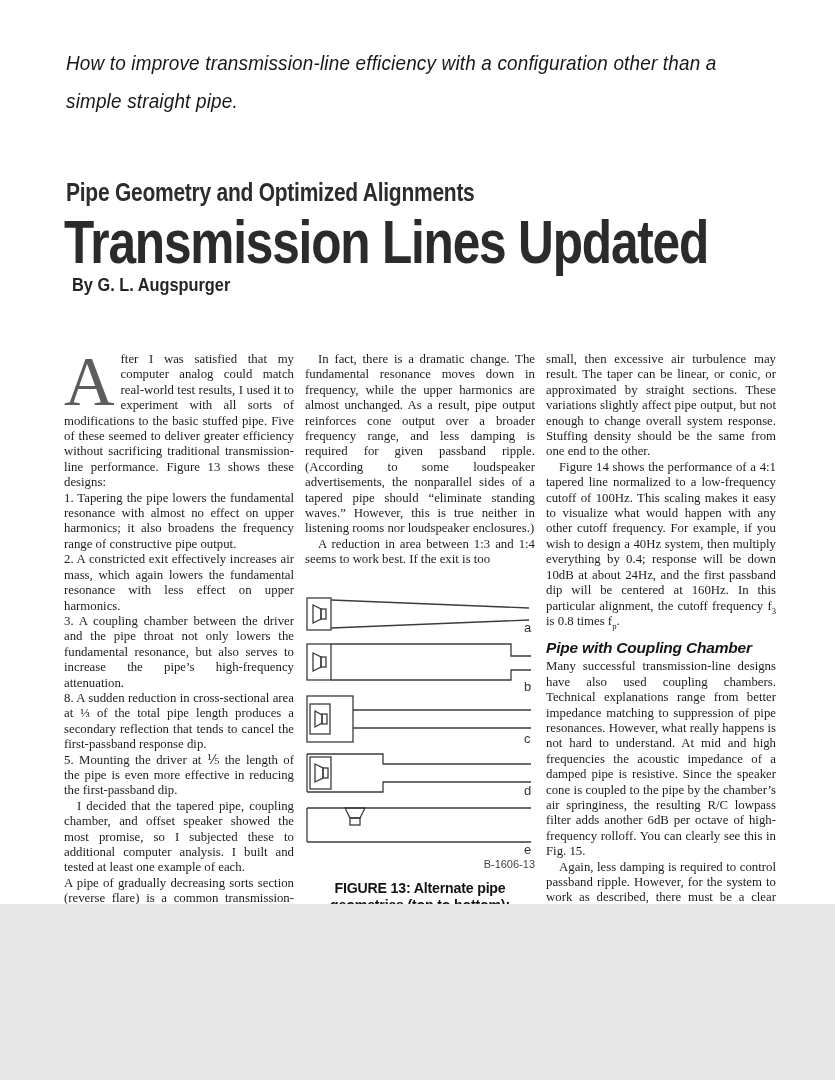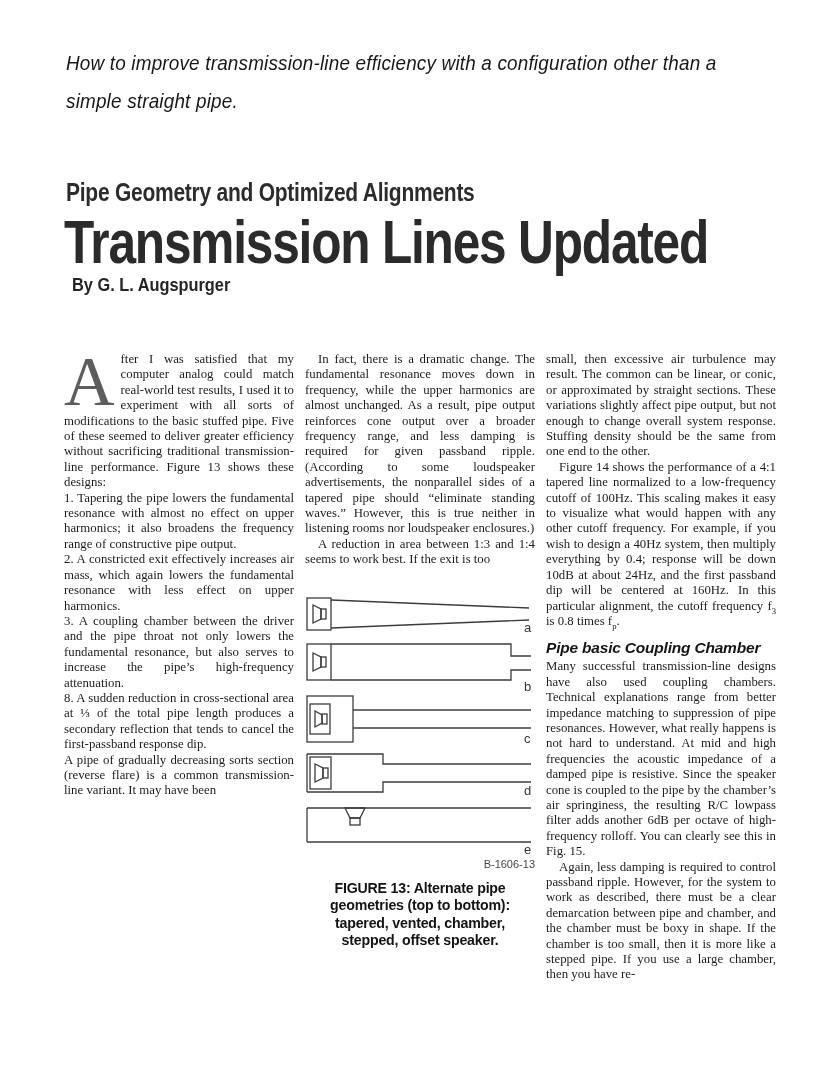--- a/index.html
+++ b/index.html
@@ -1,17 +1,17 @@
 <!DOCTYPE html>
 <html><head>
 <meta charset="utf-8">
 <style>
   html,body{margin:0;padding:0;background:#e8e8e8;}
   #page{
-    position:relative;width:835px;height:1080px;background:#ffffff;
+    position:relative;width:835px;height:904px;background:#ffffff;
     overflow:hidden;font-family:"Liberation Serif","DejaVu Serif",serif;color:#1c1c1c;
   }
   
   .standfirst{
     position:absolute;left:66px;top:44px;width:760px;
     font-family:"Liberation Sans","DejaVu Sans",sans-serif;
     font-style:italic;font-size:21px;line-height:38px;color:#181818;
     transform:scaleX(0.90);transform-origin:0 0;letter-spacing:0.2px;white-space:normal;
   }
   .kicker{
@@ -81,20 +81,22 @@
   <div class="byline">By G. L. Augspurger</div>
 
   <div class="cols">
 
     <div class="col">
       <p class="p"><span class="dropcap">A</span><span><span>fter I was satisfied that my computer analog could match real-world test results, I used it to experiment with all sorts of modifications to the basic stuffed pipe. Five of these seemed to deliver greater efficiency without sacrificing traditional transmission-line performance. </span><span class="it">Figure 13</span><span> shows these designs:</span></span></p>
       <p class="p gap">1. Tapering the pipe lowers the fundamental resonance with almost no effect on upper harmonics; it also broadens the frequency range of constructive pipe output.</p>
       <p class="p">2. A constricted exit effectively increases air mass, which again lowers the fundamental resonance with less effect on upper harmonics.</p>
       <p class="p">3. A coupling chamber between the driver and the pipe throat not only lowers the fundamental resonance, but also serves to increase the pipe’s high-frequency attenuation.</p>
       <p class="p">8. A sudden reduction in cross-sectional area at ⅓ of the total pipe length produces a secondary reflection that tends to cancel the first-passband response dip.</p>
+      <p class="p">5. Mounting the driver at ⅕ the length of the pipe is even more effective in reducing the first-passband dip.</p>
+      <p class="p ind gap">I decided that the tapered pipe, coupling chamber, and offset speaker showed the most promise, so I subjected these to additional computer analysis. I built and tested at least one example of each.</p>
       <p class="p">A pipe of gradually decreasing sorts section (reverse flare) is a common transmission-line variant. It may have been</p>
     </div>
 
     <div class="col">
       <p class="p ind">In fact, there is a dramatic change. The fundamental resonance moves down in frequency, while the upper harmonics are almost unchanged. As a result, pipe output reinforces cone output over a broader frequency range, and less damping is required for given passband ripple. (According to some loudspeaker advertisements, the nonparallel sides of a tapered pipe should “eliminate standing waves.” However, this is true neither in listening rooms nor loudspeaker enclosures.)</p>
       <p class="p ind">A reduction in area between 1:3 and 1:4 seems to work best. If the exit is too</p>
 
       <div class="figure">
         <svg width="232" height="278" viewBox="0 0 232 278">
 
@@ -144,21 +146,21 @@
             <rect class="diag" x="45" y="224" width="10" height="7"></rect>
             <text class="diaglabel" x="219" y="260">e</text>
           </g>
           <text class="diagcode" x="230" y="274" text-anchor="end">B-1606-13</text>
         </svg>
         <div class="caption">FIGURE 13: Alternate pipe geometries (top to bottom): tapered, vented, chamber, stepped, offset speaker.</div>
       </div>
     </div>
 
     <div class="col">
-      <p class="p">small, then excessive air turbulence may result. The common can be linear, or conic, or approximated by straight sections. These variations slightly affect pipe output, but not enough to change overall system response. Stuffing density should be the same from one end to the other.</p>
+      <p class="p">small, then excessive air turbulence may result. The taper can be linear, or conic, or approximated by straight sections. These variations slightly affect pipe output, but not enough to change overall system response. Stuffing density should be the same from one end to the other.</p>
       <p class="p ind"><span class="it">Figure 14</span><span> shows the performance of a 4:1 tapered line normalized to a low-frequency cutoff of 100Hz. This scaling makes it easy to visualize what would happen with any other cutoff frequency. For example, if you wish to design a 40Hz system, then multiply everything by 0.4; response will be down 10dB at about 24Hz, and the first passband dip will be centered at 160Hz. In this particular alignment, the cutoff frequency f</span><sub>3</sub><span> is 0.8 times f</span><sub>p</sub><span>.</span></p>
-      <h3 class="subhead">Pipe basic Coupling Chamber</h3>
+      <h3 class="subhead">Pipe with Coupling Chamber</h3>
       <p class="p"><span>Many successful transmission-line designs have also used coupling chambers. Technical explanations range from better impedance matching to suppression of pipe resonances. However, what really happens is not hard to understand. At mid and high frequencies the acoustic impedance of a damped pipe is resistive. Since the speaker cone is coupled to the pipe by the chamber’s air springiness, the resulting R/C lowpass filter adds another 6dB per octave of high-frequency rolloff. You can clearly see this in </span><span class="it">Fig. 15</span><span>.</span></p>
       <p class="p ind">Again, less damping is required to control passband ripple. However, for the system to work as described, there must be a clear demarcation between pipe and chamber, and the chamber must be boxy in shape. If the chamber is too small, then it is more like a stepped pipe. If you use a large chamber, then you have re-</p>
     </div>
 
   </div>
 </div>
 
 </body></html>

